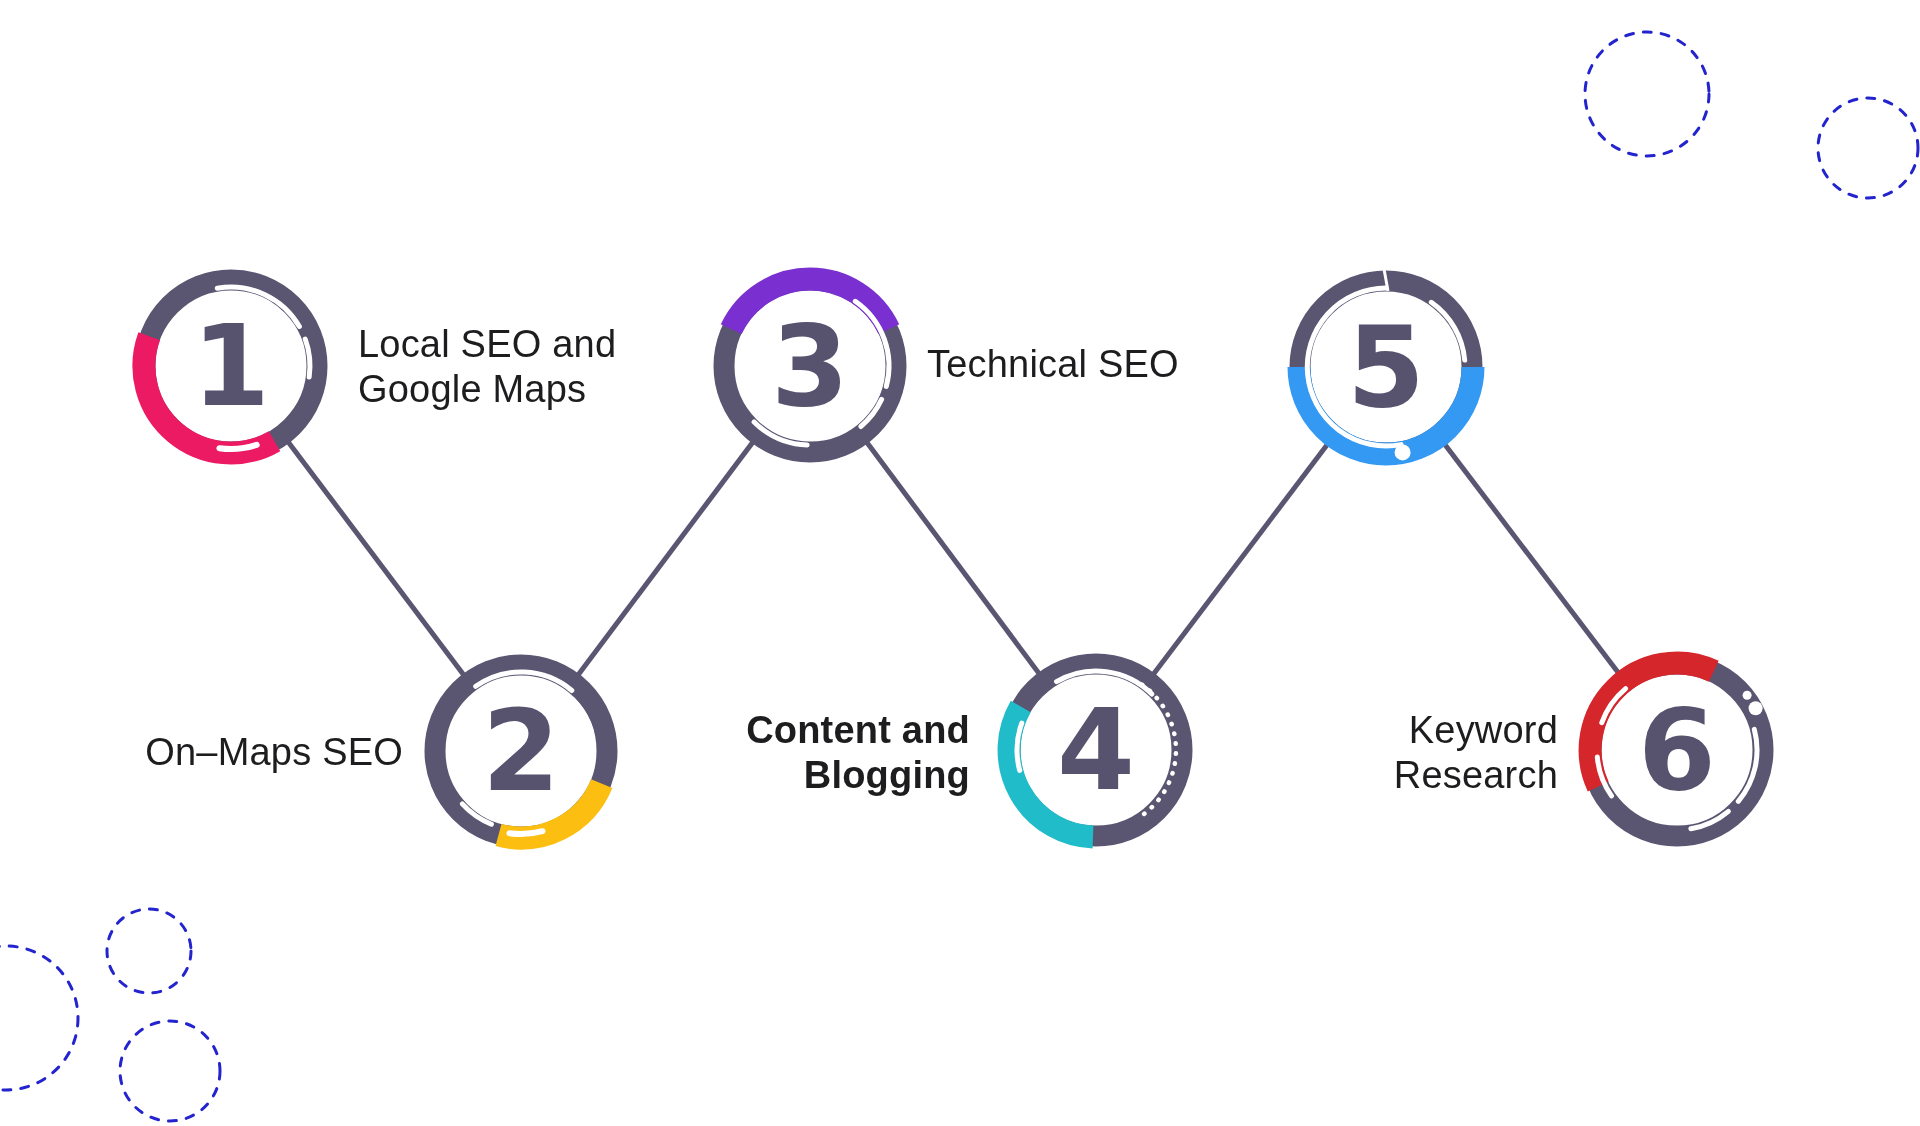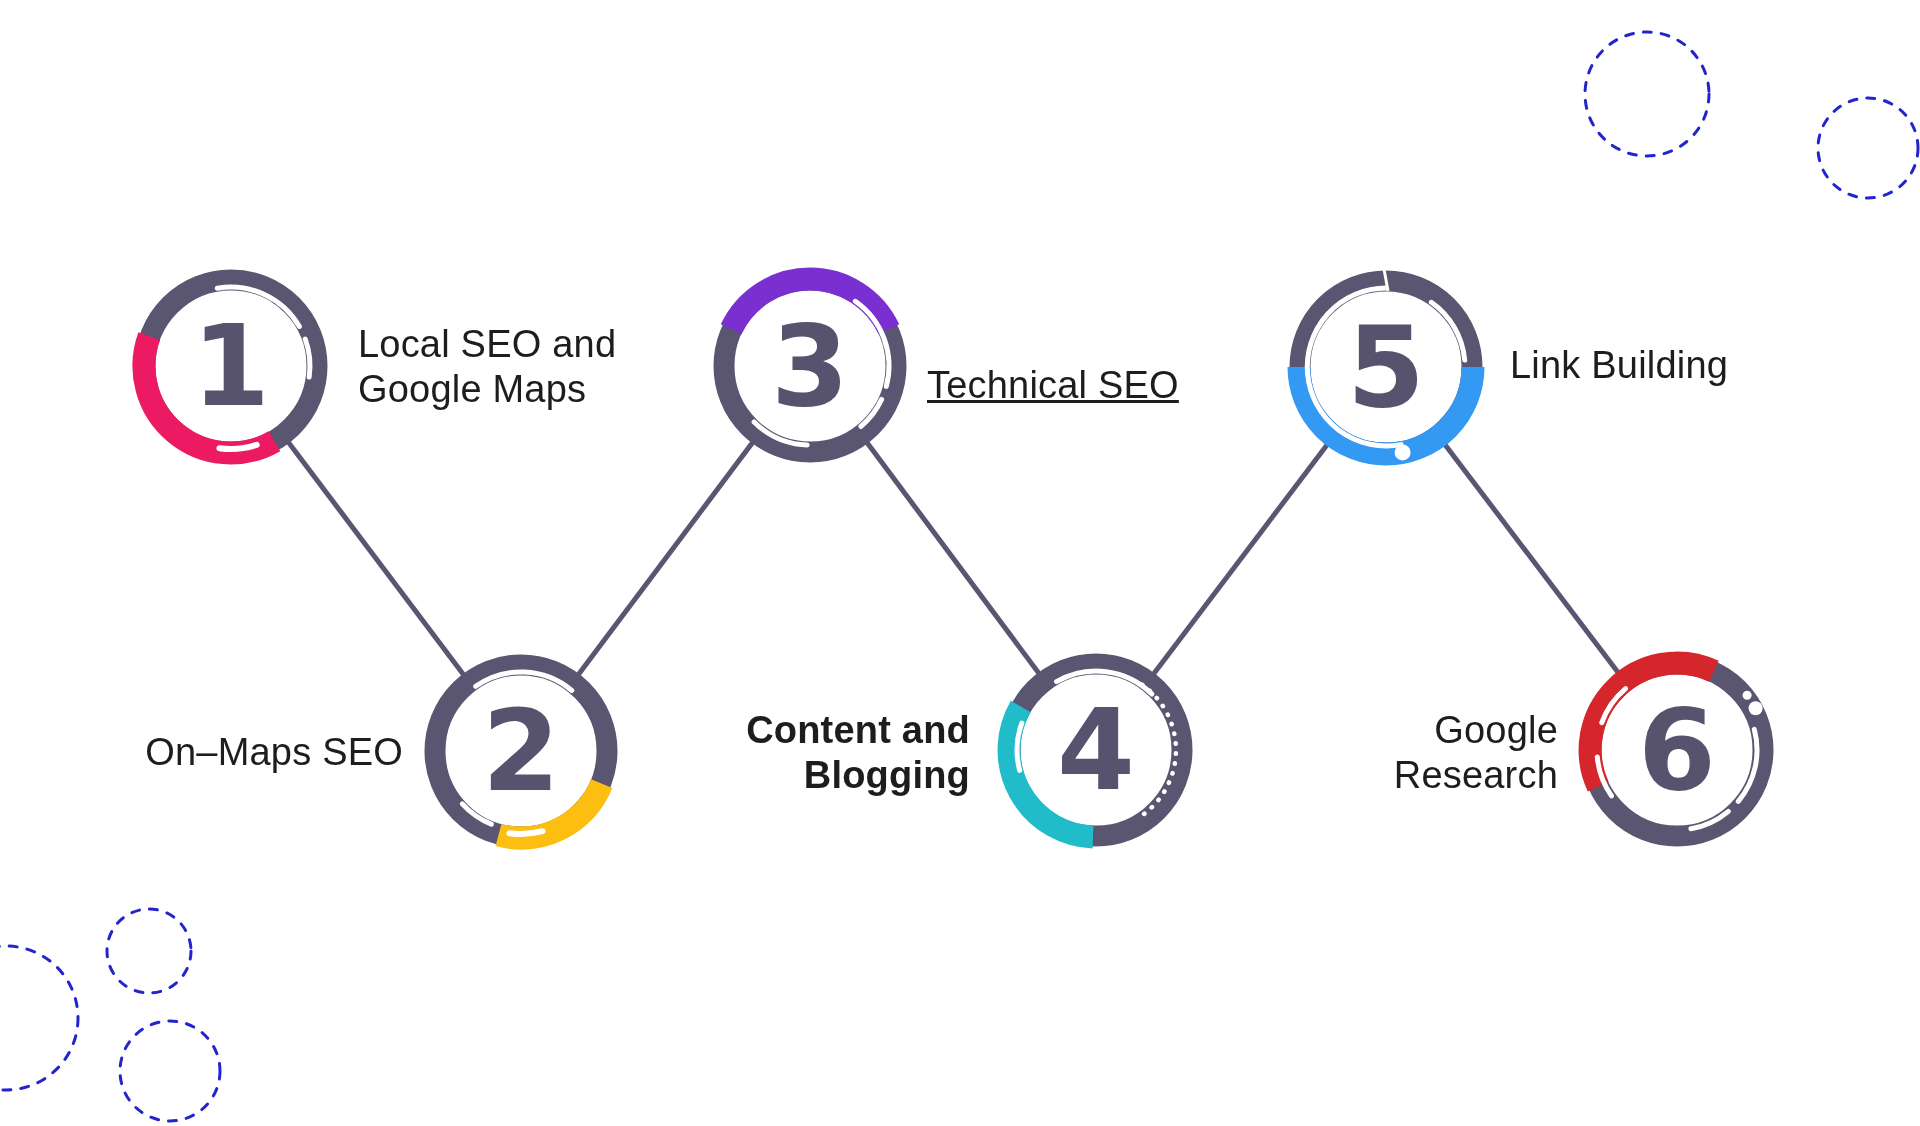--- a/index.html
+++ b/index.html
@@ -141,20 +141,19 @@
   <div class="num" style="left:146px; top:281px;">1</div>
   <div class="num" style="left:436px; top:666px;">2</div>
   <div class="num" style="left:725px; top:281px;">3</div>
   <div class="num" style="left:1011px; top:665px;">4</div>
   <div class="num" style="left:1301px; top:282px;">5</div>
   <div class="num" style="left:1592px; top:665px;">6</div>
 
   <div class="label" style="left:358px; top:322px;">Local SEO and
 Google Maps</div>
   <div class="label align-right" style="right:1517px; top:730px;">On–Maps SEO</div>
-  <div class="label" style="left:927px; top:363px;text-decoration:underline;">Technical SEO</div>
+  <div class="label" style="left:927px; top:342px;">Technical SEO</div>
   <div class="label align-right" style="right:950px; top:708px;font-weight:bold;">Content and
 Blogging</div>
-  <div class="label" style="left:1510px; top:343px;">Link Building</div>
-  <div class="label align-right" style="right:362px; top:708px;">Google
+  <div class="label align-right" style="right:362px; top:708px;">Keyword
 Research</div>
 
 </div>
 
 </body></html>

